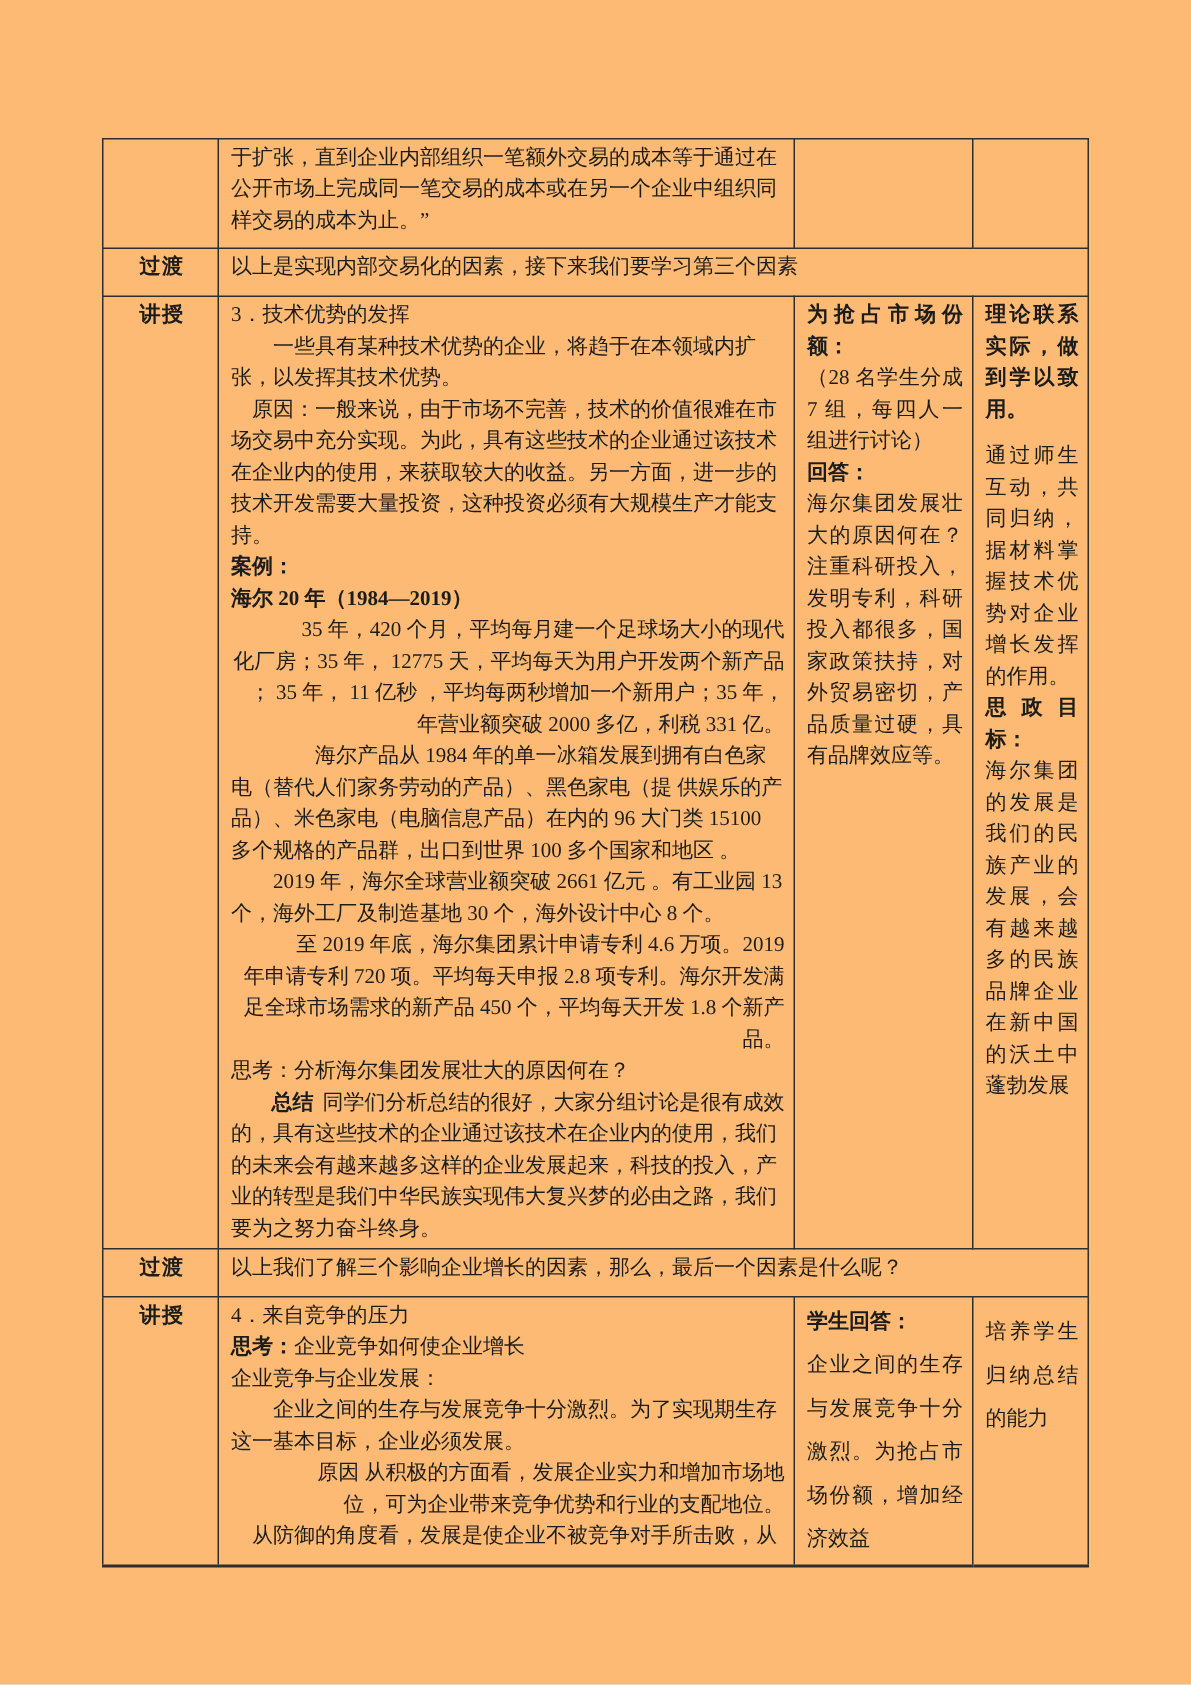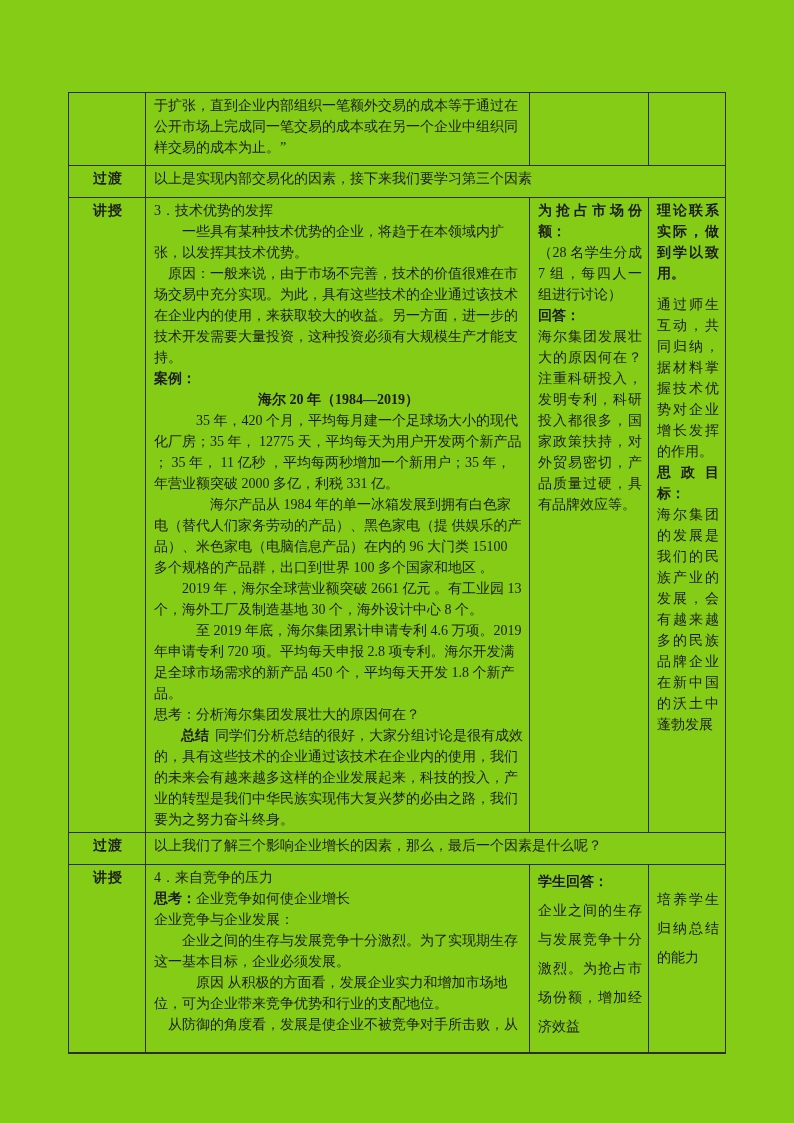--- a/index.html
+++ b/index.html
@@ -1,19 +1,19 @@
 <!DOCTYPE html>
 <html><head>
 <meta charset="utf-8">
 <style>
   html,body{margin:0;padding:0;background:#e8e8e8;}
   .page{
     position:relative;
     width:794px;height:1123px;
-    background:#84cc16;
+    background:#fdba74;
     margin:0 auto;
     font-family:"Liberation Serif","DejaVu Serif",serif;
     color:#1c1c1c;
     overflow:hidden;
   }
   table.doc{
     position:absolute;
     left:68px;top:92px;
     width:657px;
     border-collapse:collapse;
@@ -39,27 +39,27 @@
     line-height:28px;
     padding:3px 7px 2px 9px;
     text-align:justify;
   }
   td.side4{
     line-height:25px;
     padding:3px 5px 2px 7px;
     text-align:justify;
   }
   tr.r5 td.side3{line-height:29px;}
-  tr.r5 td.side4{line-height:29px;padding-top:20px;}
+  tr.r5 td.side4{line-height:29px;padding-top:9px;}
   p{margin:0;}
   .bold{font-weight:bold;}
-  .center{text-align:center;}
+  .center{}
   .i1{text-indent:1em;}
   .i2{text-indent:2em;}
-  .i3{text-indent:3em;}
+  .i3{text-indent:3em;text-align:right;}
   .i4{text-indent:4em;}
   .lead{font-weight:bold;margin-right:6px;margin-left:27px;}
   .gap-top{margin-top:10px;}
   tr.r1 td{height:68px;}
   tr.r2 td{height:27px;}
   tr.r3 td{height:621px;}
   tr.r4 td{height:27px;}
   tr.r5 td{height:165px;}
 </style>
 </head>

